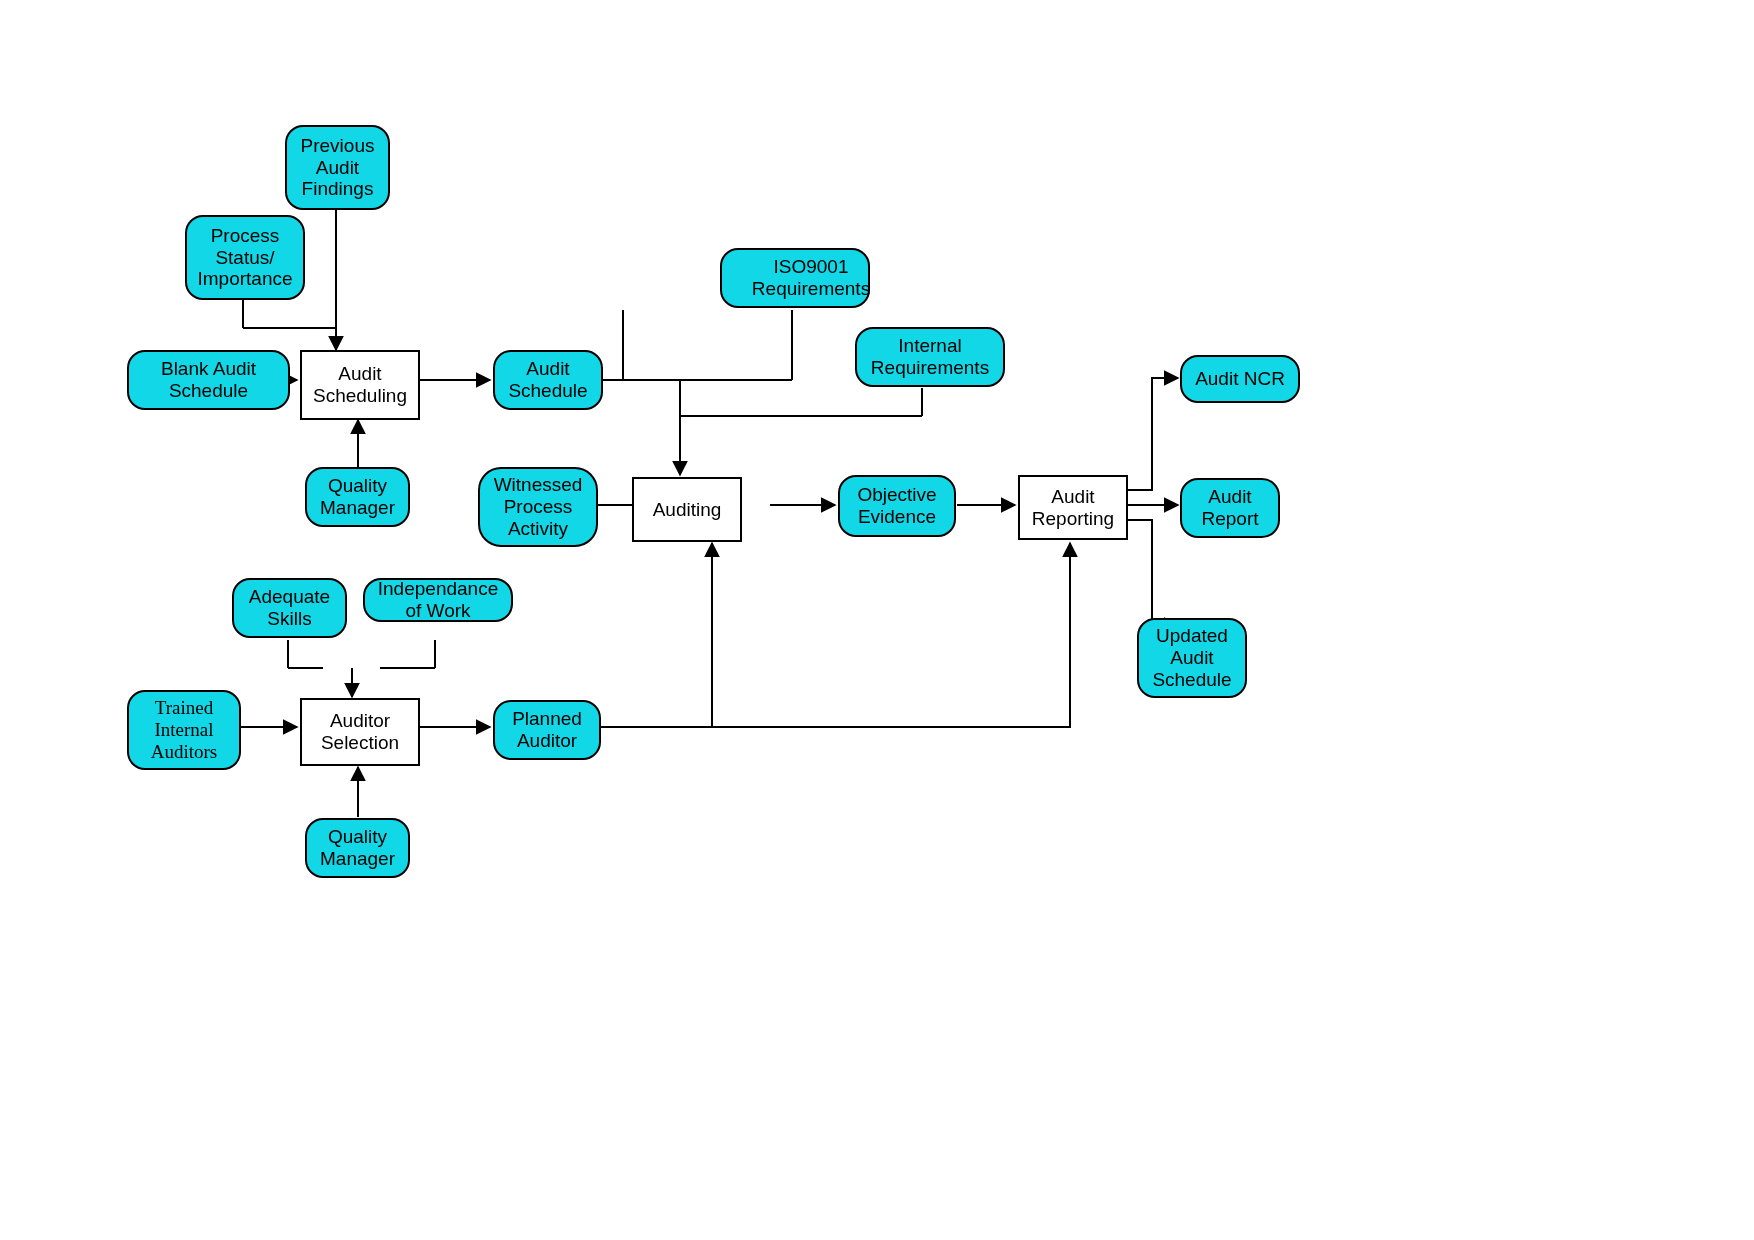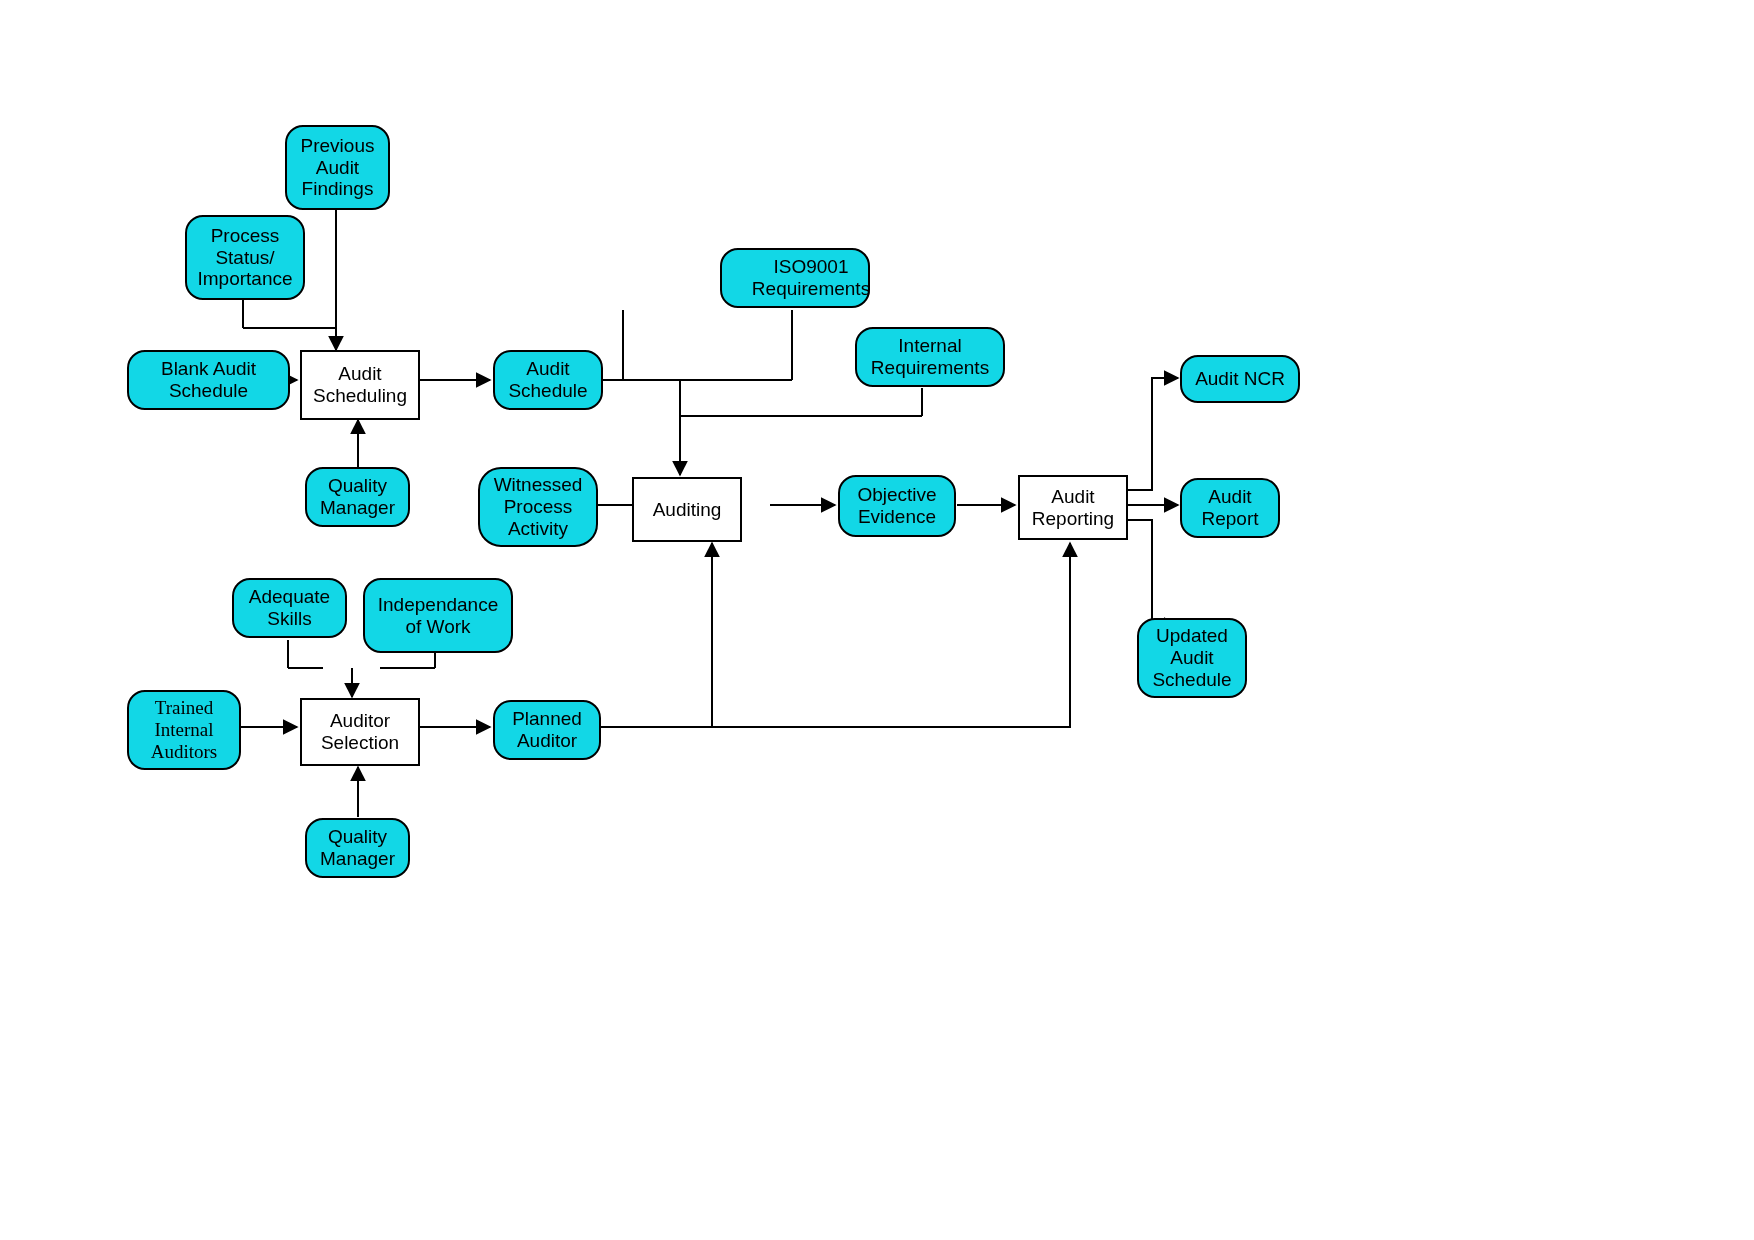--- a/index.html
+++ b/index.html
@@ -152,21 +152,21 @@
   <div class="node data-node" style="left:1180px; top:478px; width:100px; height:60px;">Audit
 Report</div>
 
   <div class="node data-node" style="left:1137px; top:588px; width:110px; height:80px;margin-top:30px;">Updated
 Audit
 Schedule</div>
 
   <div class="node data-node" style="left:232px; top:578px; width:115px; height:60px;">Adequate
 Skills</div>
 
-  <div class="node data-node" style="left:363px; top:578px; width:150px; height:75px;">Independance
+  <div class="node data-node" style="left:363px; top:578px; width:150px; height:44px;">Independance
 of Work</div>
 
   <div class="node data-node" style="left:127px; top:690px; width:114px; height:80px;font-family:Liberation Serif, serif;">Trained
 Internal
 Auditors</div>
 
   <div class="node process-node" style="left:300px; top:698px; width:120px; height:68px;">Auditor
 Selection</div>
 
   <div class="node data-node" style="left:493px; top:700px; width:108px; height:60px;">Planned

